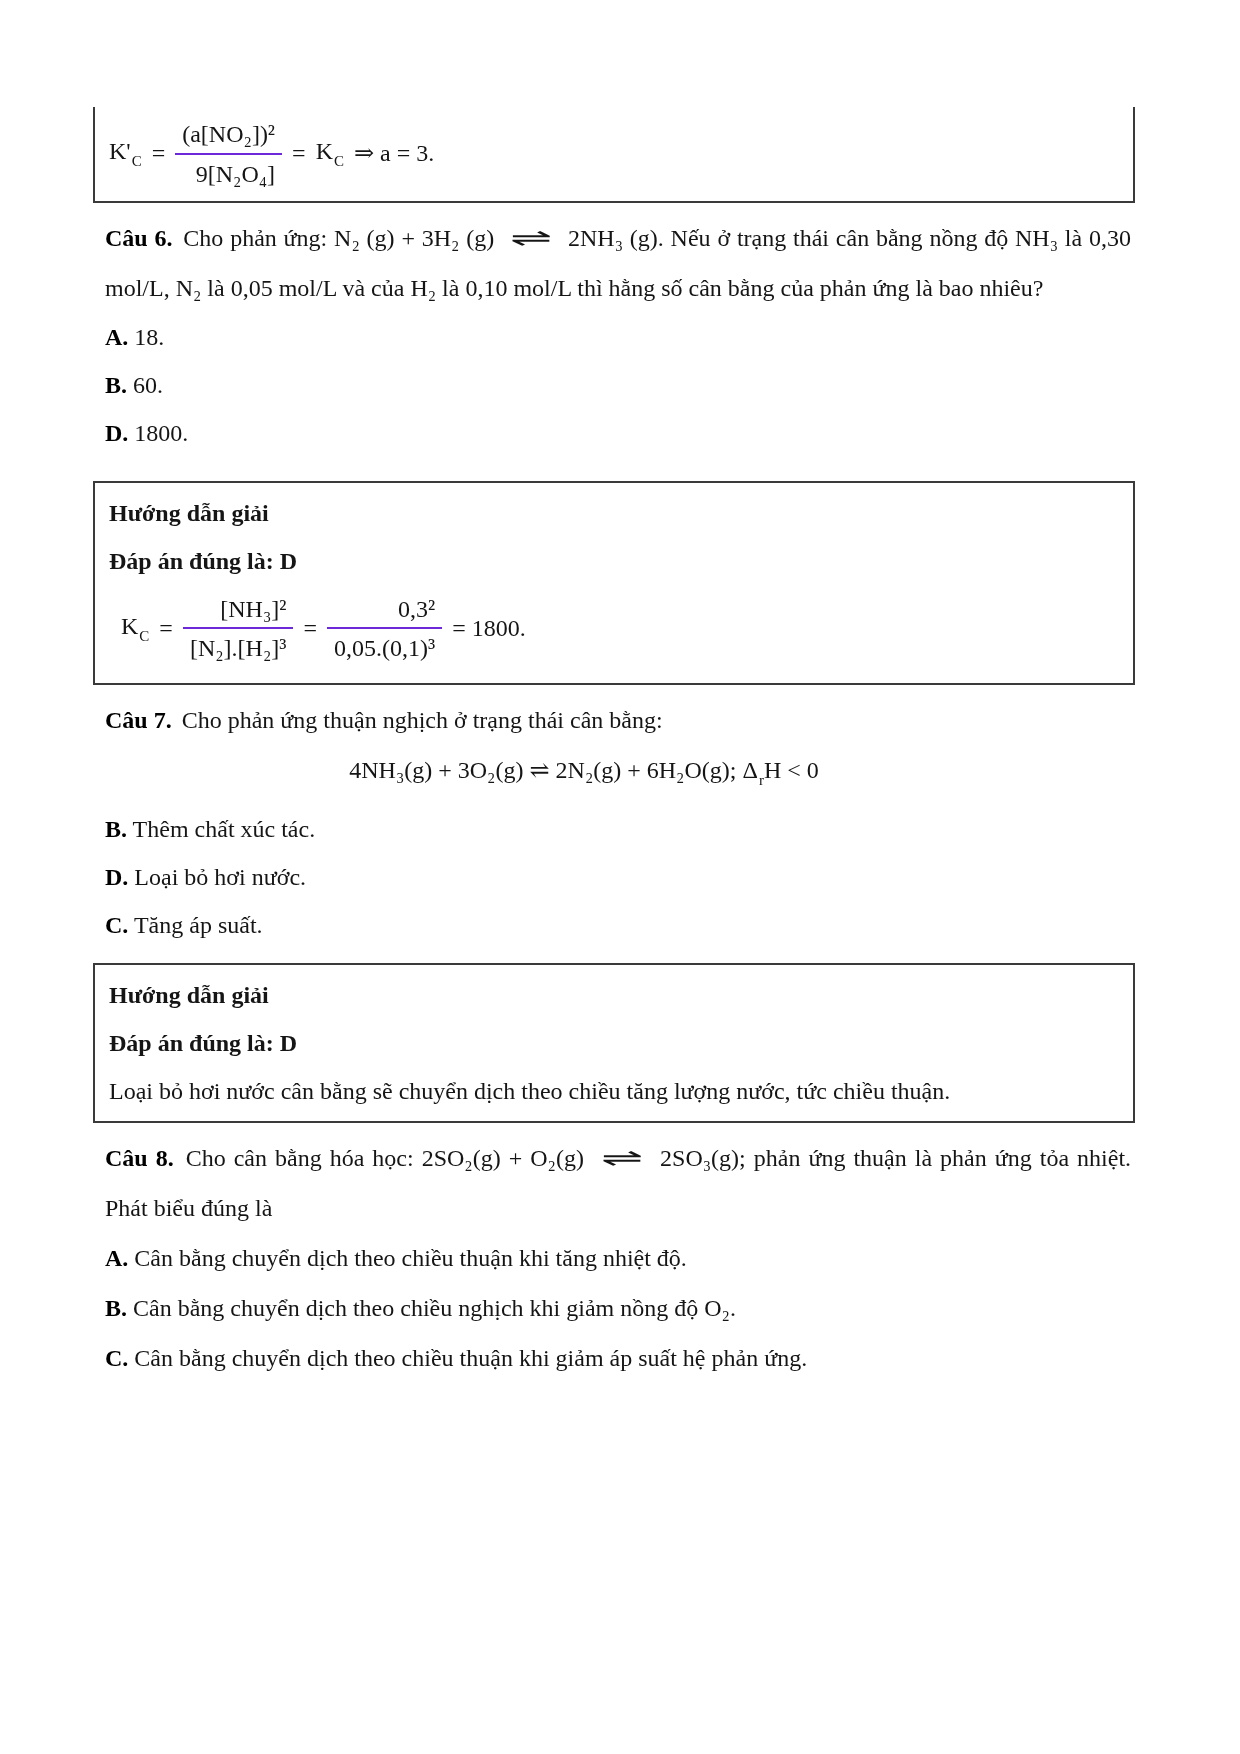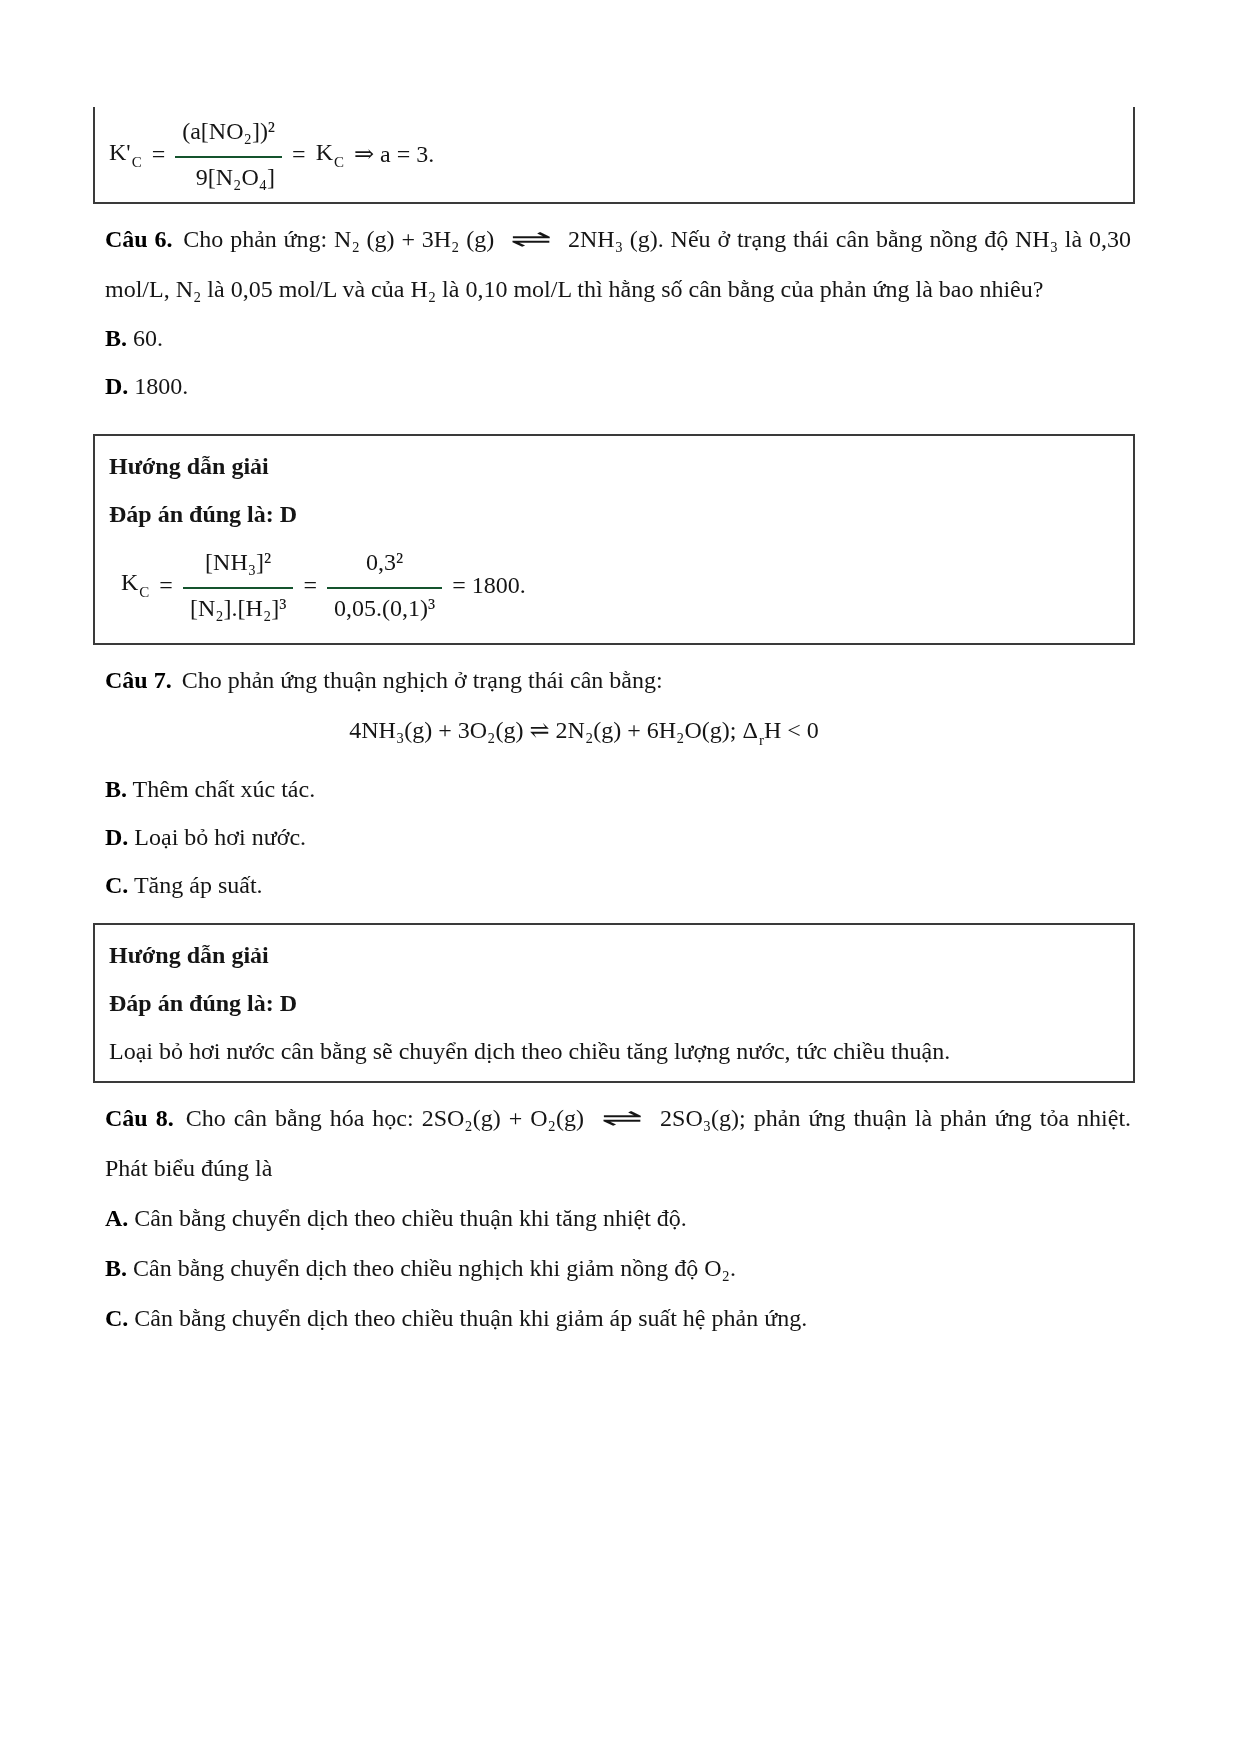--- a/index.html
+++ b/index.html
@@ -71,22 +71,23 @@
     line-height: 1.3;
   }
   .frac {
     display: inline-flex;
     flex-direction: column;
     text-align: center;
     vertical-align: middle;
     line-height: 1.35;
   }
   .frac .num {
-    border-bottom: 2px solid #14532d;
-    padding: 0 7px 9px 7px;
+    border-bottom: 2px solid #6d28d9;
+    padding: 0 7px 2px 7px;
+    text-align: right;
   }
   .frac .den { padding: 3px 7px 0 7px; text-align: right; }
   sub.csub {
     font-size: 15px;
     vertical-align: -7px;
     margin-left: 1px;
   }
   .long-arrow {
     display: inline-block;
     transform: scaleX(2.1);
@@ -113,20 +114,24 @@
     </div>
   </div>
 
   <p class="para q-start">
     <b class="qlabel">Câu 6.</b>
     <span>Cho phản ứng: N₂ (g) + 3H₂ (g)</span>
     <span class="long-arrow">⇌</span>
     <span>2NH₃ (g). Nếu ở trạng thái cân bằng nồng độ NH₃ là 0,30 mol/L, N₂ là 0,05 mol/L và của H₂ là 0,10 mol/L thì hằng số cân bằng của phản ứng là bao nhiêu?</span>
   </p>
 
+  <p class="option">
+    <b>A.</b>
+    <span>18.</span>
+  </p>
   <p class="option">
     <b>B.</b>
     <span>60.</span>
   </p>
   <p class="option">
     <b>D.</b>
     <span>1800.</span>
   </p>
 
   <div class="box solution-box">

